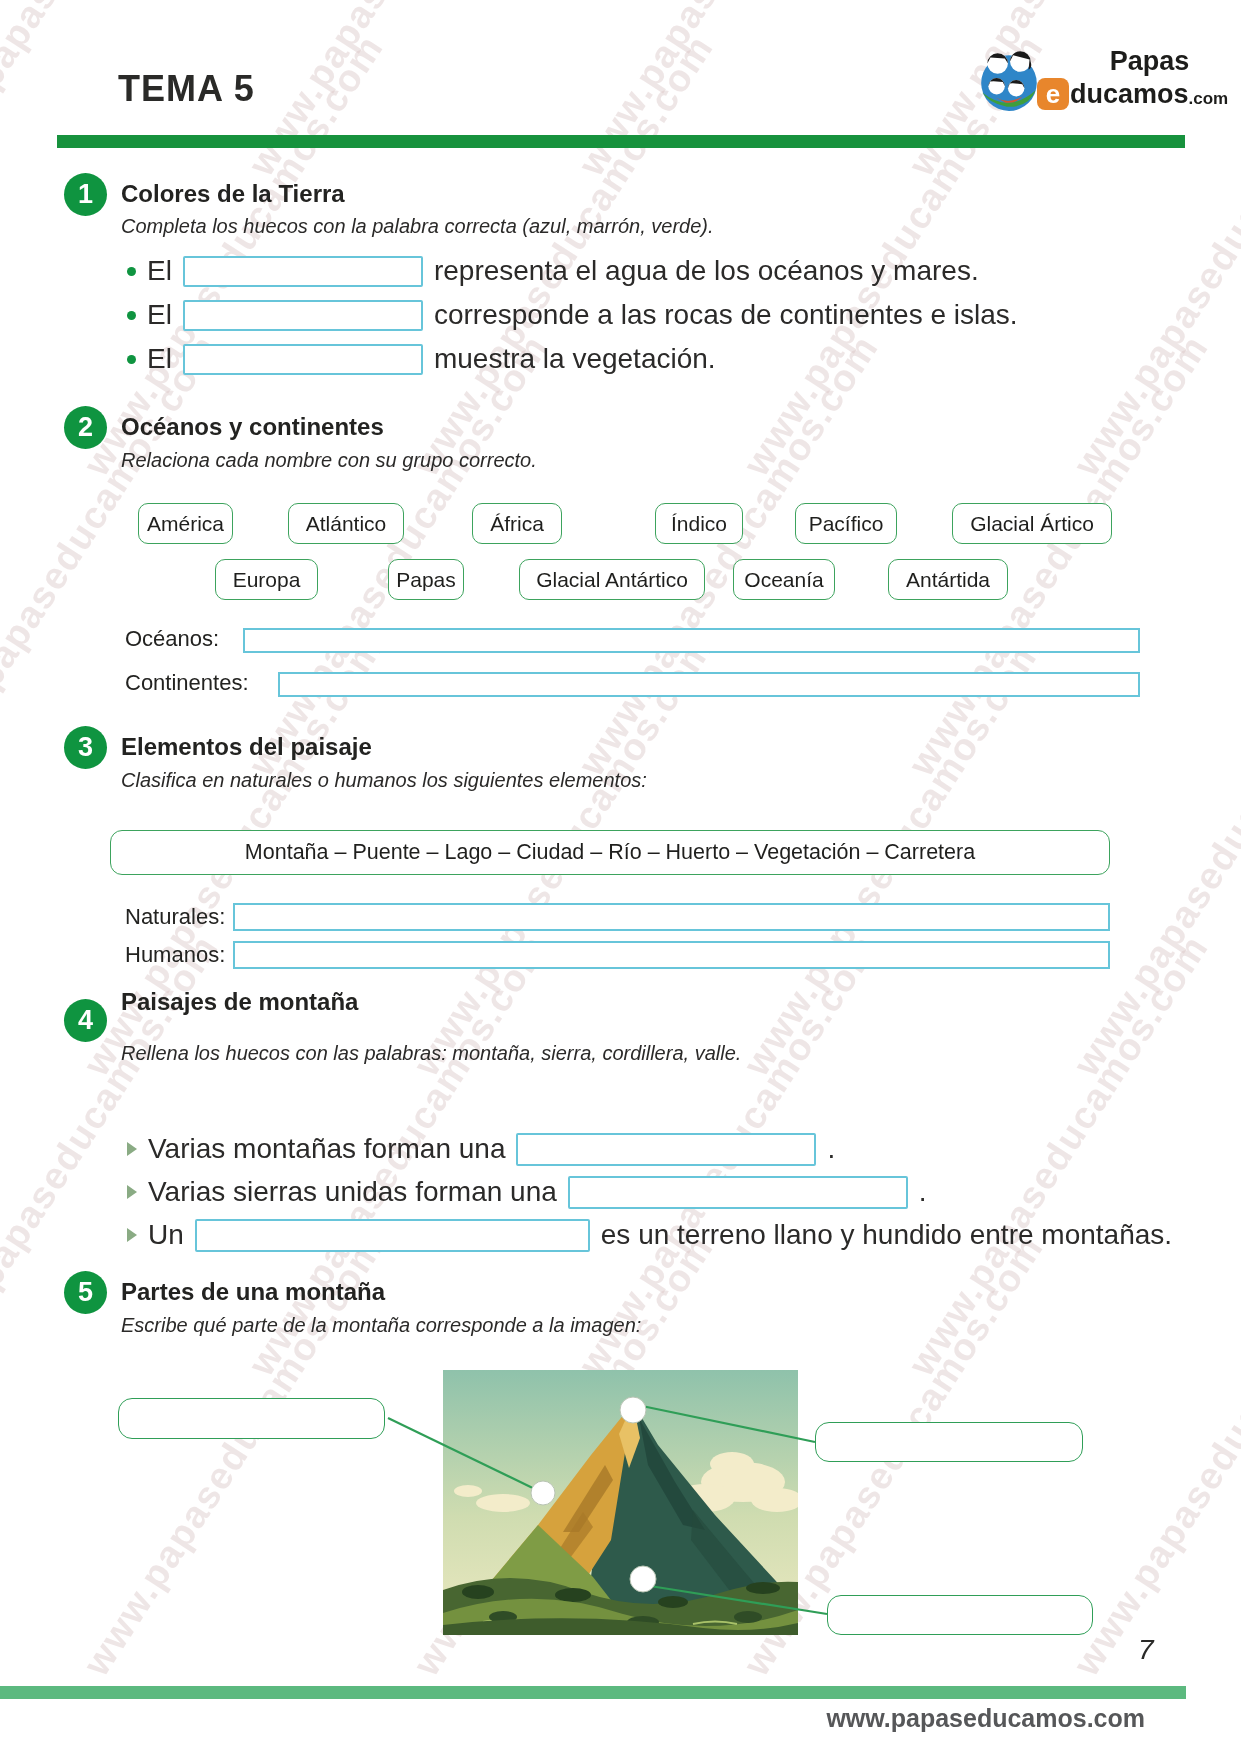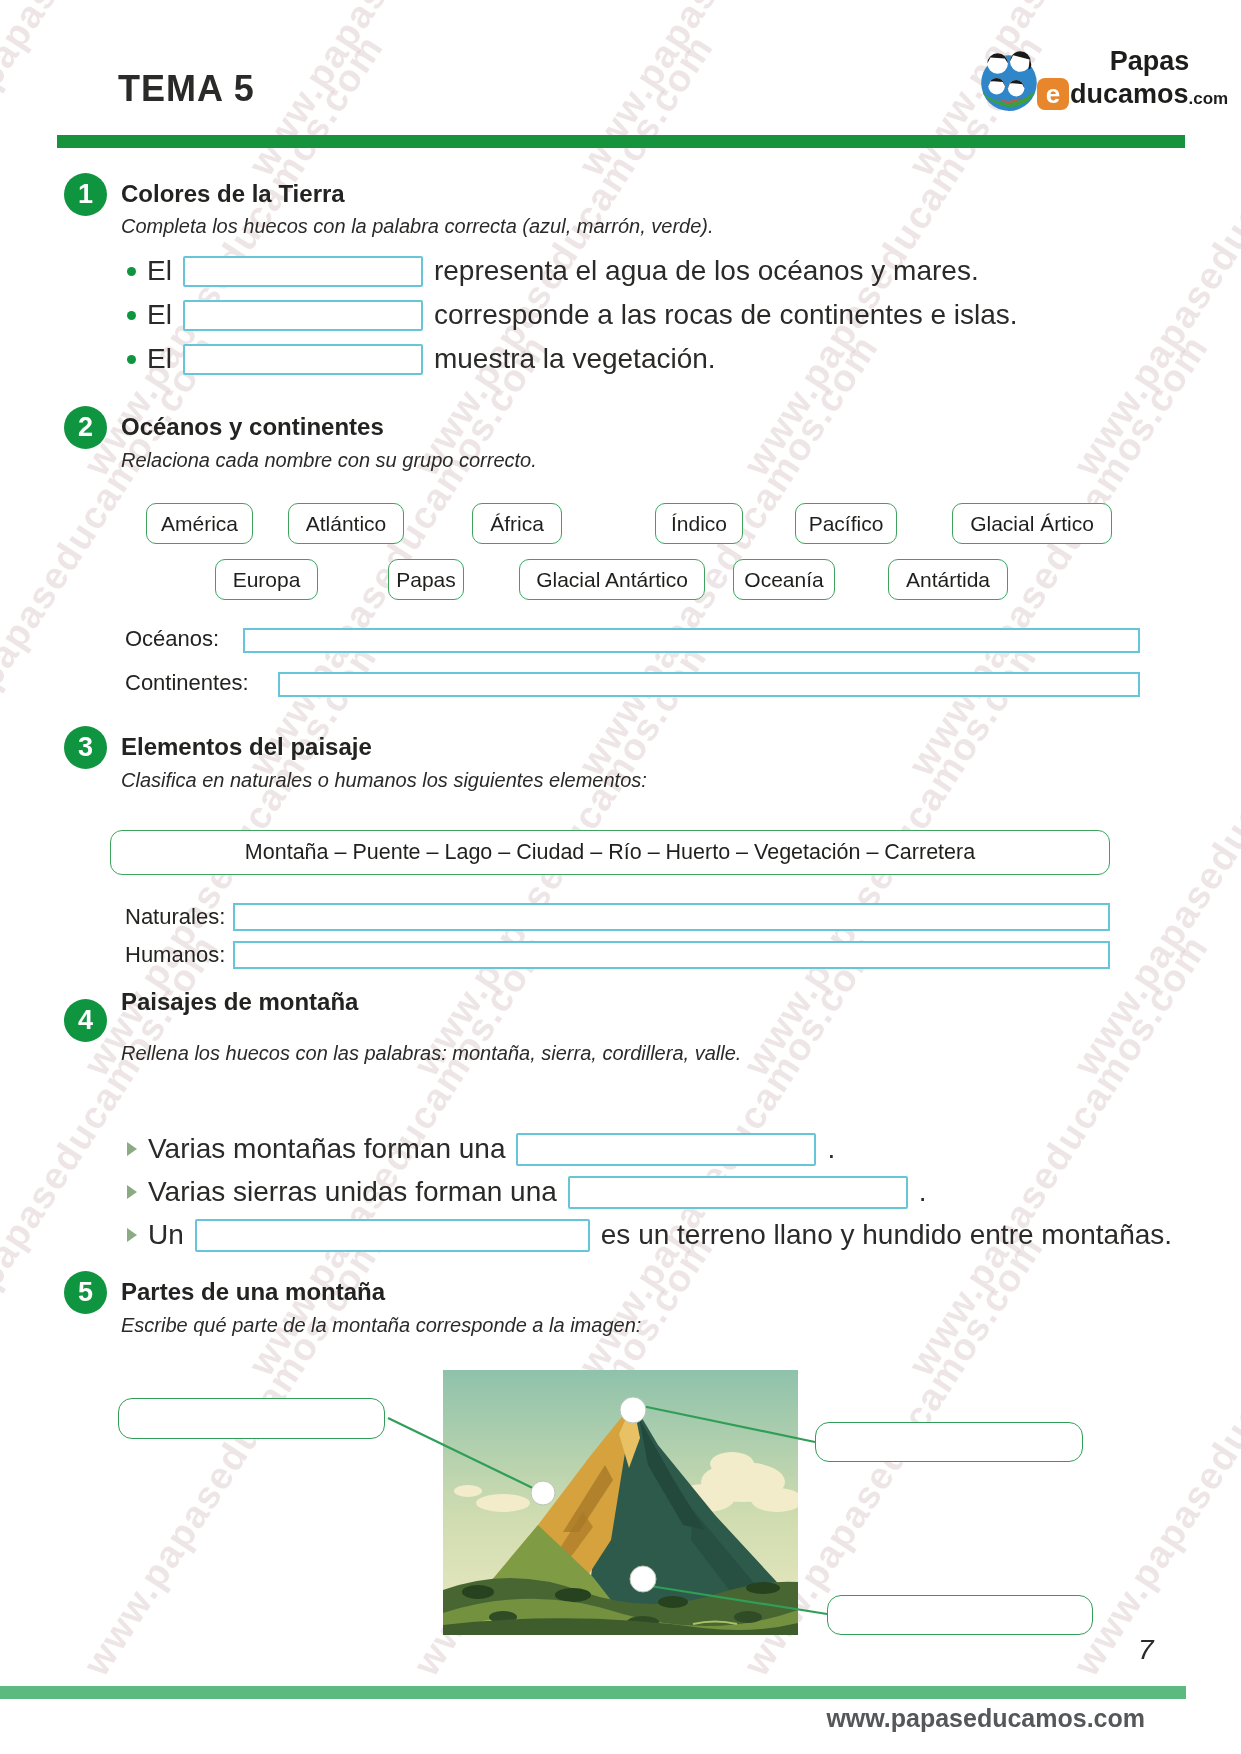--- a/index.html
+++ b/index.html
@@ -134,21 +134,21 @@
       <span class="dot"></span>
       <span>El</span>
       <span class="blank" style="width:240px"></span>
       <span>muestra la vegetación.</span>
     </div>
 
     <div class="num-circle" style="top:406px">2</div>
     <div class="sec-title" style="top:413px">Océanos y continentes</div>
     <div class="instruction" style="top:449px">Relaciona cada nombre con su grupo correcto.</div>
 
-    <div class="chip" style="top:503px;left:146px;width:107px">América</div>
+    <div class="chip" style="top:503px;left:138px;width:95px">América</div>
     <div class="chip" style="top:503px;left:288px;width:116px">Atlántico</div>
     <div class="chip" style="top:503px;left:472px;width:90px">África</div>
     <div class="chip" style="top:503px;left:655px;width:88px">Índico</div>
     <div class="chip" style="top:503px;left:795px;width:102px">Pacífico</div>
     <div class="chip" style="top:503px;left:952px;width:160px">Glacial Ártico</div>
 
     <div class="chip" style="top:559px;left:215px;width:103px">Europa</div>
     <div class="chip" style="top:559px;left:388px;width:76px">Papas</div>
     <div class="chip" style="top:559px;left:519px;width:186px">Glacial Antártico</div>
     <div class="chip" style="top:559px;left:733px;width:102px">Oceanía</div>

